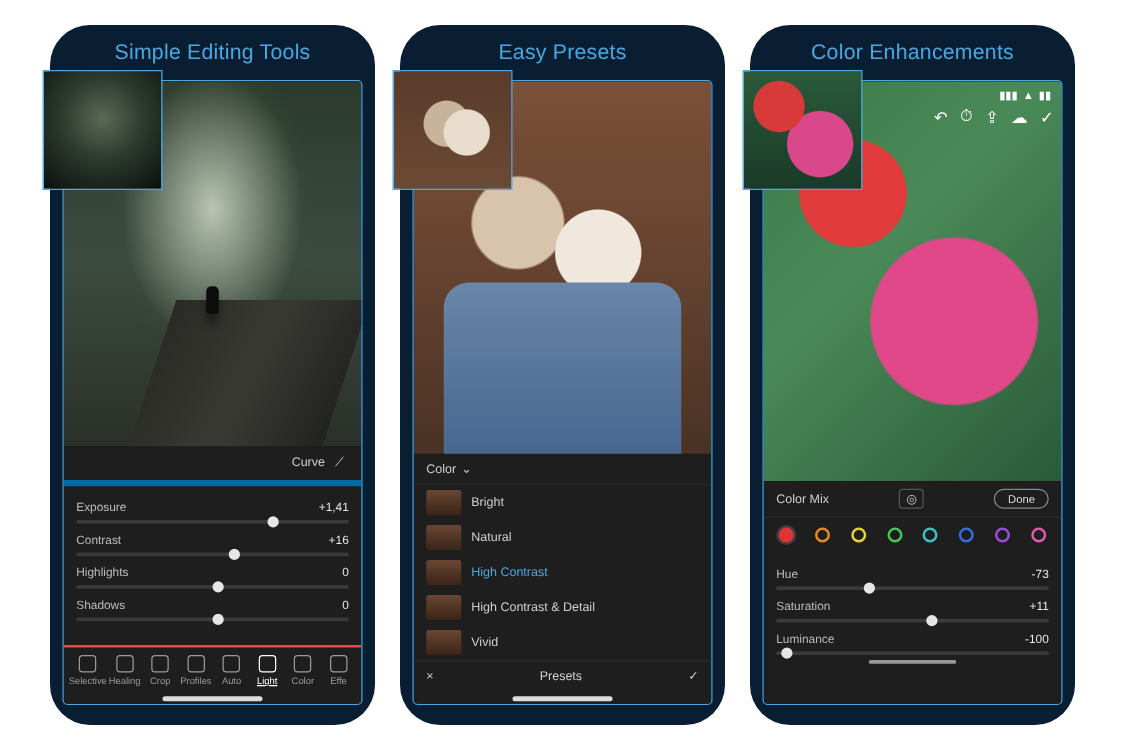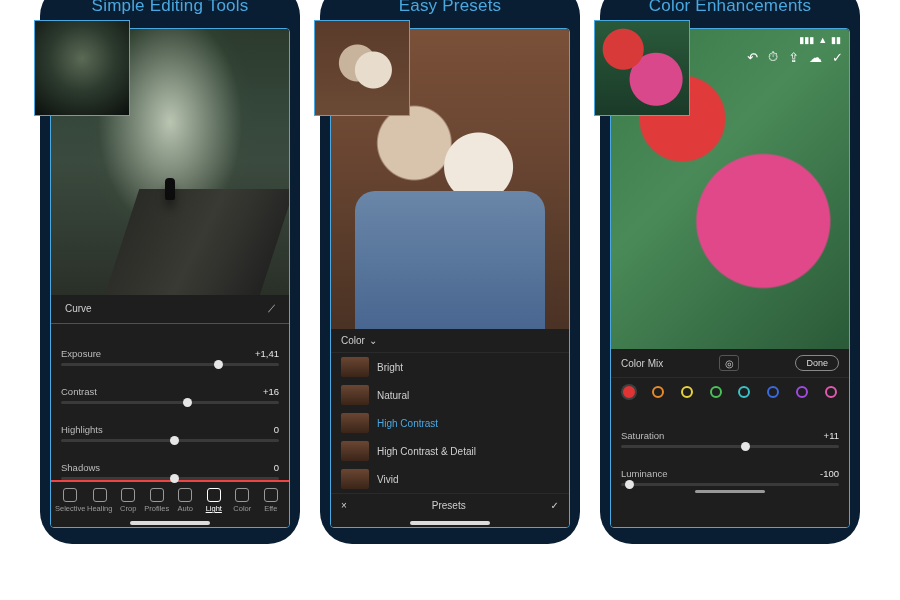--- a/index.html
+++ b/index.html
@@ -5,21 +5,21 @@
   * { box-sizing: border-box; margin: 0; padding: 0; }
   body {
     width: 900px; height: 600px;
     background: #fff;
     font-family: -apple-system, "Segoe UI", Helvetica, Arial, sans-serif;
     overflow: hidden;
   }
   .stage {
     display: flex; gap: 20px;
     justify-content: center; align-items: center;
-    width: 900px; height: 528px;
+    width: 900px; height: 600px;
     padding: 12px 30px;
   }
   .phone {
     width: 260px; height: 560px;
     background: #0a1e33;
     border-radius: 32px;
     padding: 44px 10px 16px 10px;
     position: relative;
     display: flex; flex-direction: column;
   }
@@ -76,24 +76,24 @@
     width:10px; height:22px; background:#0c0c0c; border-radius:4px 4px 2px 2px;
     transform: translateX(-50%);
     box-shadow: 0 8px 8px rgba(0,0,0,.4);
   }
   .photo1::before {
     content:""; position:absolute; left:30%; right:5%; bottom:0; height:40%;
     background: linear-gradient(100deg, #2a2a26 0%, #3a3a34 50%, #222 100%);
     transform: skewX(-18deg);
   }
   .panel { background:#1e1e1e; color:#cfcfcf; font-size:10px; flex:1; display:flex; flex-direction:column; }
-  .panel .tabrow { display:flex; justify-content:space-between; padding:6px 10px; border-bottom:1px solid #0369a1;}
+  .panel .tabrow { display:flex; justify-content:flex-end; padding:6px 10px; border-bottom:5px solid #0369a1;}
   .panel .tabrow .tab { padding:2px 4px; }
   .sliders { padding: 4px 10px 0 10px; }
-  .srow { display:flex; justify-content:space-between; align-items:center; font-size:9.5px; color:#bdbdbd; margin-top:20px;}
+  .srow { display:flex; justify-content:space-between; align-items:center; font-size:9.5px; color:#bdbdbd; margin-top:8px;}
   .srow .val { color:#e6e6e6; }
   .track { height:3px; background:#3a3a3a; border-radius:2px; margin-top:4px; position:relative;}
   .track .knob { position:absolute; top:-3px; width:9px; height:9px; border-radius:50%; background:#e6e6e6;}
   .bottombar { margin-top:auto; display:flex; justify-content:space-between; padding:6px 4px 4px 4px; border-top:2px solid #ef4444;}
   .bb-item { flex:1; display:flex; flex-direction:column; align-items:center; gap:2px; font-size:7.5px; color:#9a9a9a;}
   .bb-item.active { color:#fff;text-decoration:underline; }
   .bb-item .ic { width:14px; height:14px; border:1px solid currentColor; border-radius:3px;}
   .homeind { height:4px; width:80px; background:#ddd; border-radius:2px; margin: 4px auto 2px auto;}
   
   .photo2 {
@@ -331,20 +331,29 @@
           <div class="dot" style="color:#e8d23a"></div>
           <div class="dot" style="color:#4ac25a"></div>
           <div class="dot" style="color:#3ac2c8"></div>
           <div class="dot" style="color:#3a6ae0"></div>
           <div class="dot" style="color:#a04ae0"></div>
           <div class="dot" style="color:#e05ab0"></div>
         </div>
         <div class="sliders">
           <div>
             <div class="srow">
+                <span>Hue</span>
+                <span class="val">-73</span>
+              </div>
+            <div class="track">
+                <div class="knob" style="left:32%"></div>
+              </div>
+          </div>
+          <div>
+            <div class="srow">
                 <span>Saturation</span>
                 <span class="val">+11</span>
               </div>
             <div class="track">
                 <div class="knob" style="left:55%"></div>
               </div>
           </div>
           <div>
             <div class="srow">
                 <span>Luminance</span>

